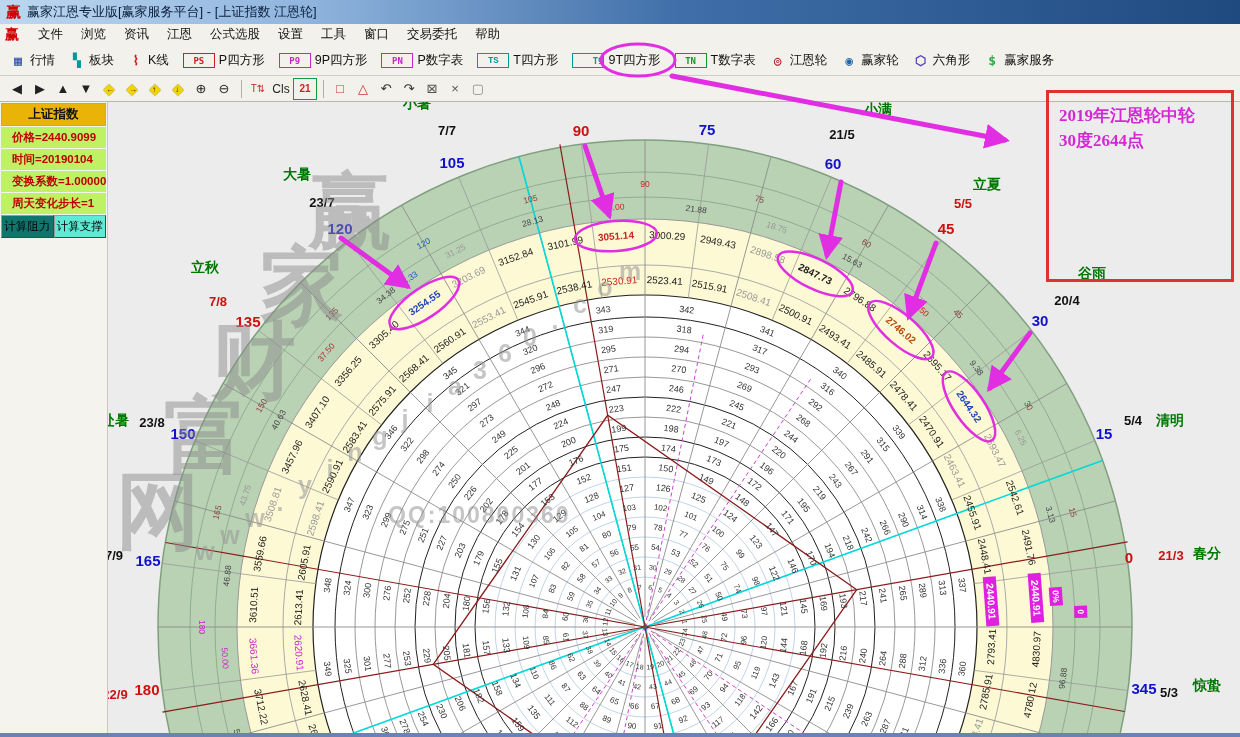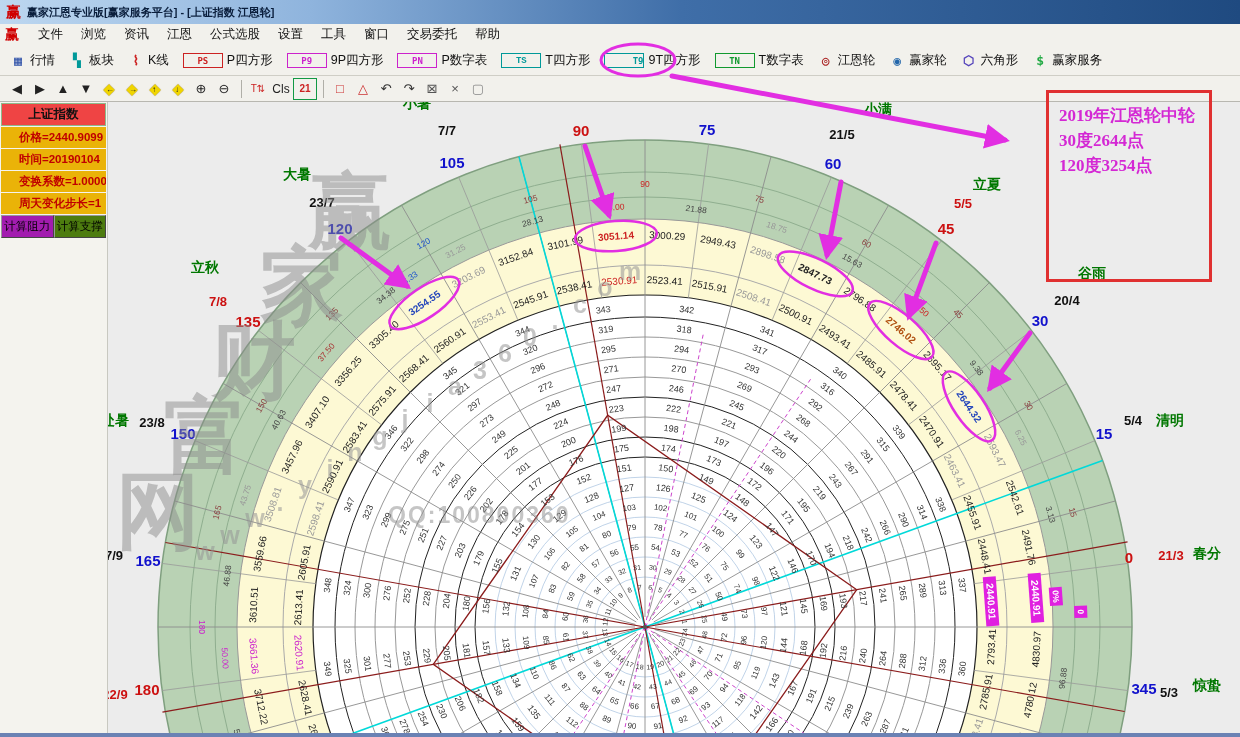--- a/index.html
+++ b/index.html
@@ -1,52 +1,52 @@
 <!DOCTYPE html>
 <html><head>
 <meta charset="utf-8">
 <style>
   html,body{margin:0;padding:0;width:1240px;height:737px;overflow:hidden;
     font-family:"Liberation Sans","DejaVu Sans",sans-serif;background:#ececec;}
   #titlebar{position:absolute;left:0;top:0;width:1240px;height:24px;
     background:linear-gradient(90deg,#bdd7f0 0%,#8fb4dd 25%,#3f6ea8 55%,#1f4a80 100%);
     border-bottom:1px solid #16365c;display:flex;align-items:center;}
   #titlebar .logo{color:#d00000;font-weight:bold;font-size:15px;margin:0 6px 0 6px;}
-  #titlebar .ttext{font-size:11px;font-weight:bold;color:#0a1e3c;}
+  #titlebar .ttext{font-size:13px;font-weight:normal;color:#0a1e3c;}
   #menubar{position:absolute;left:0;top:24px;width:1240px;height:21px;background:#f2f1ec;
     border-bottom:1px solid #d8d7d0;display:flex;align-items:center;}
   #menubar .logo{color:#d00000;font-weight:bold;font-size:14px;margin:0 10px 0 5px;}
   .menu-item{font-size:12.5px;color:#111;padding:2px 9px;cursor:default;}
   #toolbar1{position:absolute;left:0;top:45px;width:1240px;height:31px;background:#f2f1ec;
     border-bottom:1px solid #cfcec6;display:flex;align-items:center;padding-left:4px;box-sizing:border-box;}
   .titem{display:inline-flex;align-items:center;font-size:12.5px;color:#111;
     padding:3px 5px;margin-right:2px;border:1px solid transparent;}
   .ticon{display:inline-block;min-width:16px;height:15px;font-family:"DejaVu Sans Mono",monospace;
     font-size:9px;font-weight:bold;text-align:center;line-height:14px;margin-right:4px;box-sizing:border-box;}
-  .ticon.boxed{border:1px solid currentColor;width:40px;}
+  .ticon.boxed{border:1px solid currentColor;width:32px;}
   .ticon.glyph{font-size:13px;border:none;line-height:15px;}
   #toolbar2{position:absolute;left:0;top:76px;width:1240px;height:26px;background:#f2f1ec;
     border-bottom:1px solid #b8b7b0;display:flex;align-items:center;padding-left:6px;box-sizing:border-box;}
   .tbtn{display:inline-flex;align-items:center;justify-content:center;width:22px;height:20px;
     font-size:13px;margin-right:1px;position:relative;color:#222;}
   .tbtn .dg{color:#f0d500;text-shadow:0 0 1px #806000;font-size:15px;}
   .tbtn .da{position:absolute;font-size:8px;font-weight:bold;color:#222;top:6px;left:8px;}
   .tsep{width:1px;height:18px;background:#b0afa8;margin:0 5px;}
   #sidebar{position:absolute;left:0;top:102px;width:108px;height:635px;background:#f4f3ee;
     border-right:1px solid #c8c8c0;box-sizing:border-box;}
-  #sidebar .shead{background:#ef4444;color:#111;font-size:12.5px;font-weight:bold;text-align:center;
+  #sidebar .shead{background:#eab308;color:#111;font-size:12.5px;font-weight:bold;text-align:center;
     padding:2px 0;border:1px solid #8fb98a;margin:1px;}
-  .srow{background:#eab308;color:#c00000;font-size:11.5px;font-weight:bold;padding:3px 18px;
+  .srow{background:#bef264;color:#c00000;font-size:11.5px;font-weight:bold;padding:3px 11px;
     margin:1px;white-space:nowrap;overflow:hidden;}
   .sbuttons{display:flex;margin:1px;}
   .sbtn{flex:1;font-size:11.5px;text-align:center;padding:3px 0;border:1px solid #999;
-    border-style:outset;background:#a21caf;white-space:nowrap;}
-  .sbtn.alt{background:#4d7c0f;}
+    border-style:outset;background:#0f766e;white-space:nowrap;}
+  .sbtn.alt{background:#5eead4;}
   #wheel-wrap{position:absolute;left:108px;top:102px;width:1132px;height:635px;background:#ececec;}
-  #annotation-box{position:absolute;left:1046px;top:90px;width:166px;height:192px;
+  #annotation-box{position:absolute;left:1046px;top:90px;width:188px;height:192px;
     border:3px solid #e03030;box-sizing:border-box;padding:10px 0 8px 10px;z-index:30;}
   .ann-line{font-family:"Liberation Serif","DejaVu Serif",serif;font-size:17px;font-weight:bold;
     color:#d428d4;line-height:25px;white-space:nowrap;}
   #overlay{position:absolute;left:0;top:0;width:1240px;height:737px;pointer-events:none;z-index:40;}
   #bottomstrip{position:absolute;left:0;bottom:0;width:1240px;height:4px;background:#6b82b4;z-index:50;}
   svg text{font-family:"Liberation Sans","DejaVu Sans",sans-serif;}
 </style>
 </head>
 <body>
 
@@ -837,21 +837,20 @@
       <text x="472" y="210.5" fill="rgba(150,150,150,0.55)" font-size="25" font-weight="bold" text-anchor="middle">c</text>
       <text x="497" y="194" fill="rgba(150,150,150,0.55)" font-size="25" font-weight="bold" text-anchor="middle">o</text>
       <text x="522" y="177.5" fill="rgba(150,150,150,0.55)" font-size="25" font-weight="bold" text-anchor="middle">m</text>
       <text x="280" y="421" fill="rgba(140,140,140,0.5)" font-size="23" font-weight="bold" letter-spacing="2">QQ:100800360</text>
     </svg>
 </div>
 
 <div id="annotation-box">
   <div class="ann-line">2019年江恩轮中轮</div>
   <div class="ann-line">30度2644点</div>
-  <div class="ann-line">120度3254点</div>
 </div>
 
 <svg id="overlay">
     <defs>
       <marker id="ah" markerWidth="5" markerHeight="5" refX="4" refY="2.5" orient="auto">
         <path d="M0,0 L5,2.5 L0,5 Z" fill="#e22ee2"></path>
       </marker>
     </defs>
     <ellipse cx="638" cy="60" rx="37" ry="16" fill="none" stroke="#e22ee2" stroke-width="3"></ellipse>
     <ellipse cx="969.023181657858" cy="406.38046834353315" rx="41" ry="15" fill="none" stroke="#e22ee2" stroke-width="2.5" transform="rotate(55.75 969.023181657858 406.38046834353315)"></ellipse>

